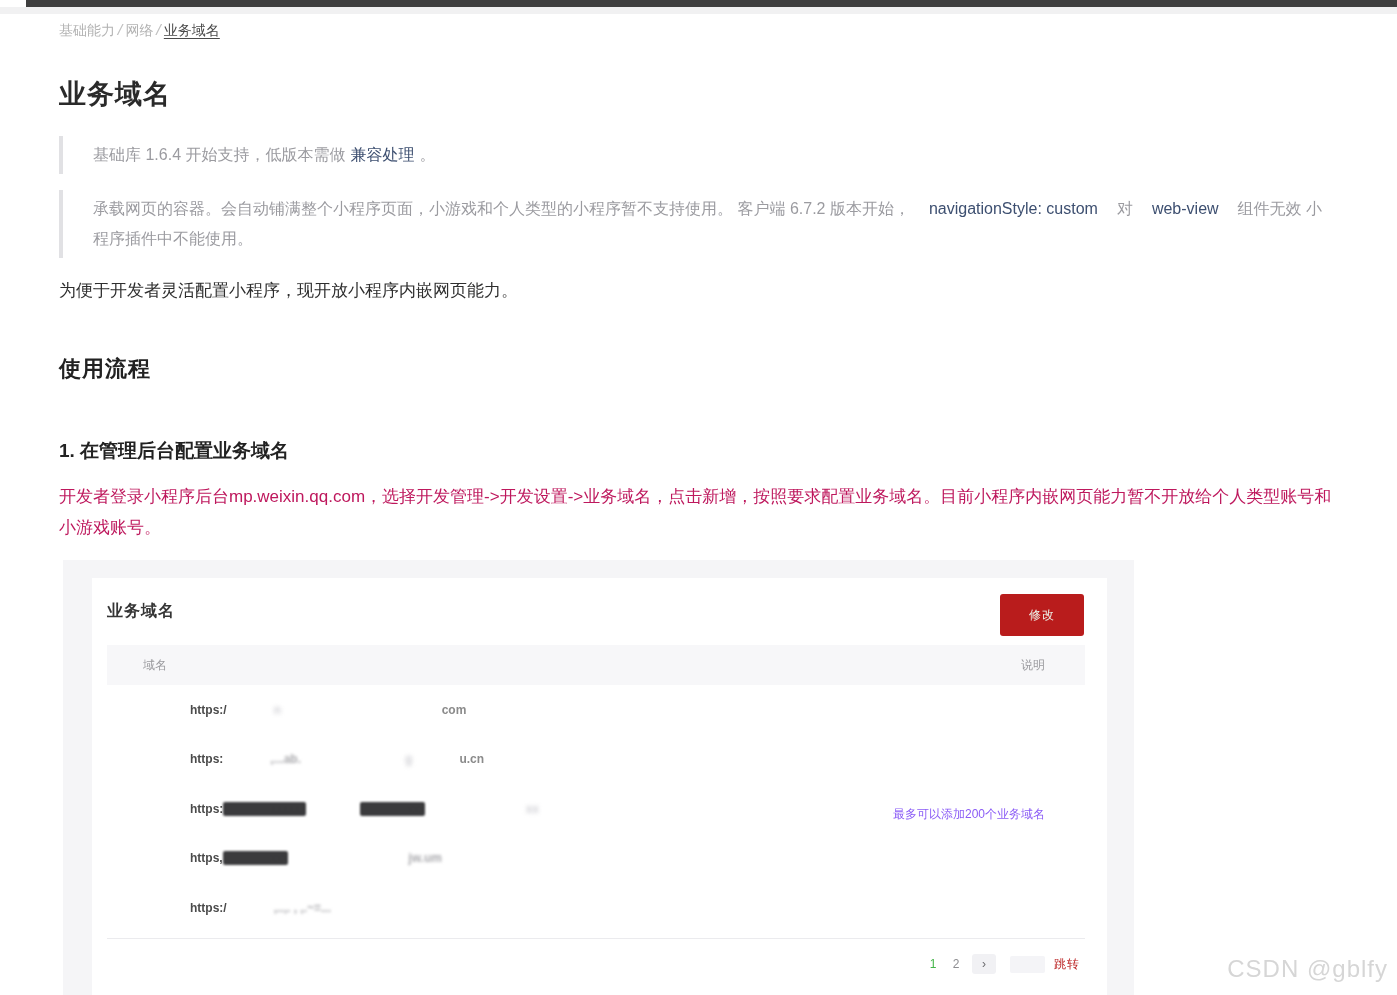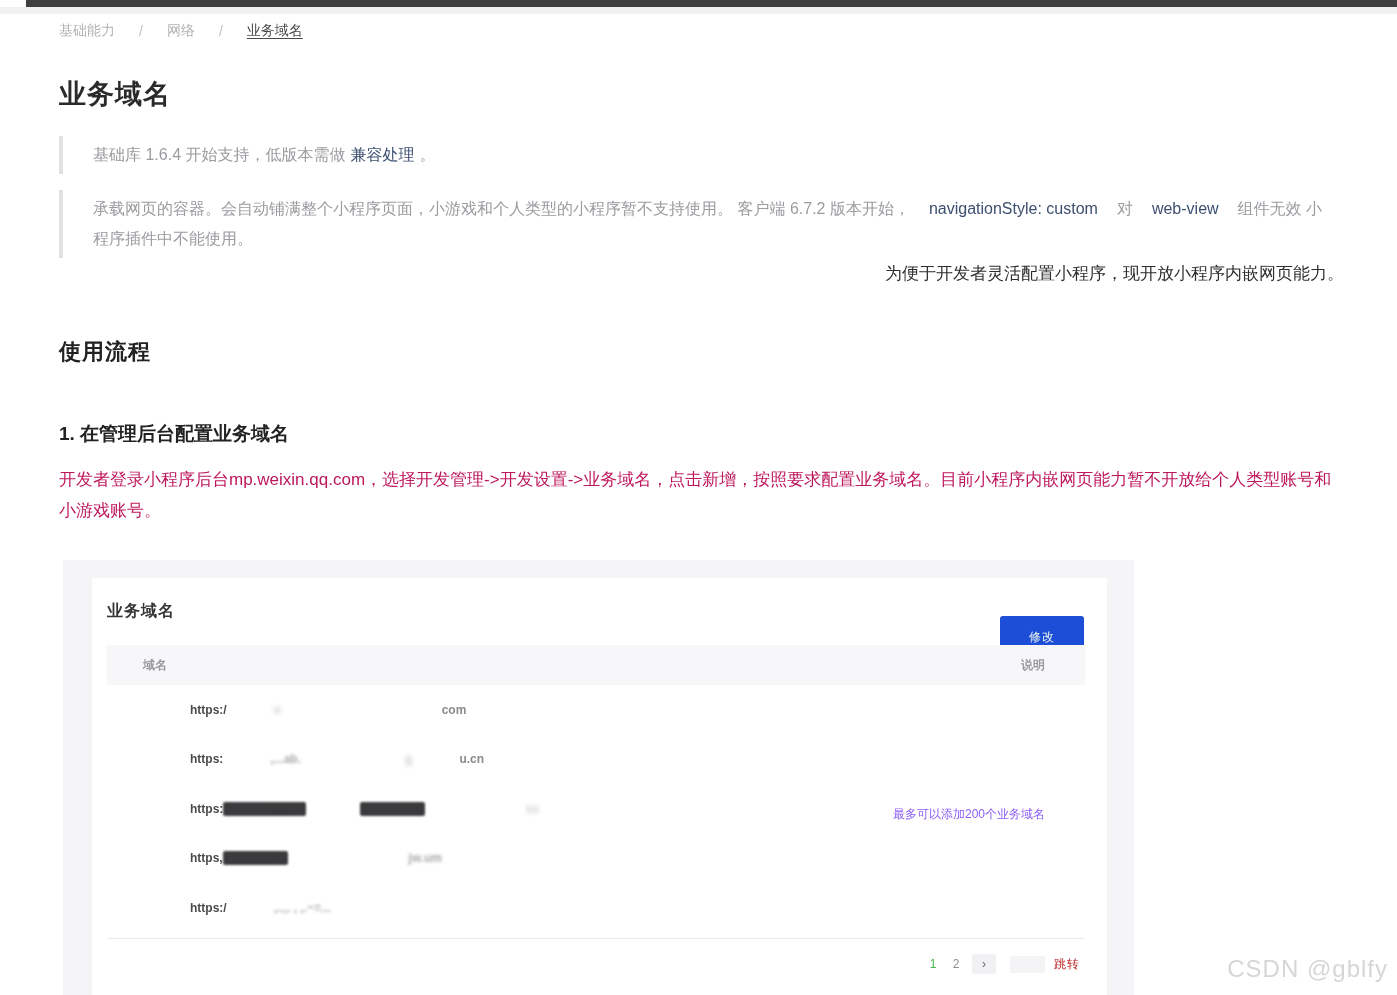--- a/index.html
+++ b/index.html
@@ -6,49 +6,49 @@
   html,body { width:1397px; height:995px; background:#ffffff; overflow:hidden;
               font-family:"Liberation Sans","DejaVu Sans",sans-serif; }
   .page { position:relative; width:1397px; height:995px; background:#fff; }
 
   
   .topbar { position:absolute; top:0; left:26px; right:0; height:7px; background:#3f3f3f; }
   .topstrip { position:absolute; top:7px; left:0; right:0; height:7px; background:#f1f1f2; }
 
   
   .content { position:absolute; top:14px; left:59px; width:1285px; }
-  .breadcrumb { margin-top:8px; font-size:14px; color:#b3b3b3; display:flex; align-items:center; gap:24px; }
+  .breadcrumb { margin-top:8px; font-size:14px; color:#b3b3b3; display:flex; align-items:center; gap:1px;font-family:Liberation Mono, monospace; }
   .crumb { color:#b3b3b3; cursor:pointer; }
   .crumb.current { color:#4a4a4a; text-decoration:underline; text-underline-offset:3px; }
   .crumb-sep { color:#c0c0c0; }
 
   h1.title { margin-top:36px; font-size:27px; font-weight:700; color:#2a2a2a; letter-spacing:1px; }
 
   .quote { margin-top:24px; border-left:4px solid #e1e1e4; padding:4px 0 4px 30px;
            font-size:16px; line-height:30px; color:#9b9ba0; }
   .quote.second { margin-top:16px; width:1278px; }
   .inline-link { color:#3d4f70; cursor:pointer; margin:0 5px; }
   .inline-code { color:#3d4f70; margin:0 19px; }
 
-  p.intro { margin-top:4px; font-size:17px; color:#2e2e2e;text-align:right; }
+  p.intro { margin-top:21px; font-size:17px; color:#2e2e2e; }
   h2.section { margin-top:52px; font-size:22px; font-weight:700; color:#222; letter-spacing:1px; }
   h3.step { margin-top:54px; font-size:19px; font-weight:700; color:#222; }
   p.stepbody { margin-top:17px; font-size:17px; line-height:31px; color:#be185d; width:1285px; }
 
   
   .shot { position:absolute; top:560px; left:63px; width:1071px; height:435px;
           background:#f5f5f7; overflow:hidden; }
   .shot-card { position:absolute; top:18px; left:29px; width:1015px; height:500px; background:#ffffff; }
   .card-title { position:absolute; top:23px; left:15px; font-size:16px; font-weight:700; color:#353535; letter-spacing:1px; }
-  .modify-btn { position:absolute; top:38px; right:23px; width:84px; height:42px; background:#1d4ed8;
+  .modify-btn { position:absolute; top:16px; right:23px; width:84px; height:42px; background:#b91c1c;
                 color:#eef7ee; font-size:12px; border:none; border-radius:3px; cursor:pointer;
                 display:flex; align-items:center; justify-content:center; letter-spacing:1px; }
   .thead { position:absolute; top:67px; left:15px; width:978px; height:40px; background:#f7f7f9;
            display:flex; align-items:center; justify-content:space-between;
-           padding:0 40px 0 36px; font-size:12px; color:#9a9a9e;font-weight:bold; }
+           padding:0 40px 0 36px; font-size:12px; color:#9a9a9e; }
   .rows { position:absolute; top:107px; left:15px; width:978px; }
   .domain-row { height:49.5px; display:flex; align-items:center; padding-left:36px;
                 font-size:12px; white-space:pre; }
   .seg { display:inline-block;padding-left:47px; }
   .seg-plain { color:#4b4b4b; font-weight:700; }
   .seg-gray  { color:#8b8b8b; font-weight:700; }
   .seg-blur  { color:#a9a9ad; filter:blur(1.6px); font-weight:700; }
   .seg-faint { color:#cfcfd4; filter:blur(2.2px); font-weight:700; }
   .seg-dark  { background:#3b3b3d; color:#3b3b3d; filter:blur(1.1px); border-radius:2px; }
   .seg-gap   { }

